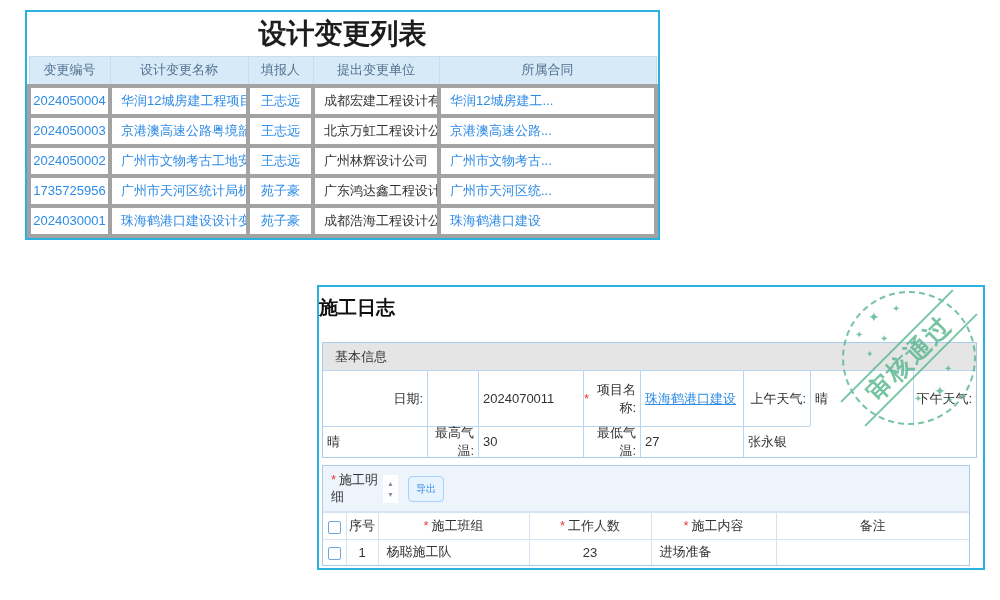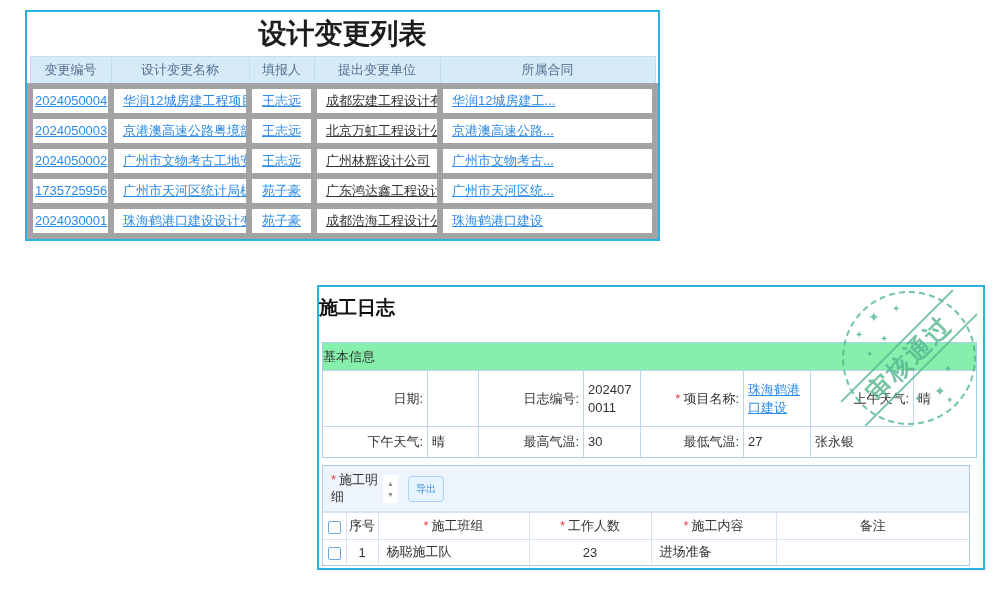--- a/index.html
+++ b/index.html
@@ -4,31 +4,31 @@
 <style>
   * { margin:0; padding:0; box-sizing:border-box; }
   html,body { width:1000px; height:600px; background:#ffffff; font-family:"Liberation Sans","DejaVu Sans",sans-serif; }
   .page { position:relative; width:1000px; height:600px; background:#fff; overflow:hidden; }
 
   
   .panel1 { position:absolute; left:25px; top:10px; width:635px; border:2px solid #2bb1e0; background:#fff; }
   .p1-title { height:44px; line-height:44px; text-align:center; font-size:28px; font-weight:bold; color:#1d1d1d; }
   table.t1 { width:100%; border-collapse:collapse; table-layout:fixed; }
   .t1 th { background:#d7eaf8; color:#52718e; font-weight:400; font-size:13px; height:29px; border:1px solid #c6ddf0; text-align:center; }
-  .t1 td { height:30px; border:6px solid #a3a3a3; font-size:13px; padding:0 9px; overflow:hidden; white-space:nowrap;text-decoration:underline; }
+  .t1 td { height:30px; border:4px solid #a3a3a3; font-size:13px; padding:0 9px; overflow:hidden; white-space:nowrap; }
   .t1 .c-center { text-align:center; padding:0 2px; }
   .t1 .blue { color:#2e8be6; }
   .t1 .dark { color:#333; }
 
   
   .panel2 { position:absolute; left:317px; top:285px; width:668px; height:285px; border:2px solid #2bb1e0; background:#fff; }
   .p2-title { position:absolute; left:0; top:8px; width:100%; font-size:19px; font-weight:bold; color:#111; }
 
   .bi-box { position:absolute; left:3px; top:55px; width:655px; height:116px; border:1px solid #a9cde9; }
-  .bi-head { height:28px; line-height:27px; background:#86efac; border-bottom:1px solid #bcd6ee; font-size:13px; color:#333; }
+  .bi-head { height:28px; line-height:27px; background:#e5e5e5; border-bottom:1px solid #bcd6ee; padding-left:12px; font-size:13px; color:#333; }
   .bi-grid { display:grid; grid-template-columns:104px 51px 105px 57px 103px 67px 103px 1fr; grid-template-rows:55px 31px; }
   .bi-cell { border-left:1px solid #bcd6ee; border-top:1px solid #bcd6ee; font-size:13px; color:#333; display:flex; align-items:center; }
   .bi-grid .bi-cell:nth-child(8n+1) { border-left:none; }
   .bi-grid .bi-cell:nth-child(-n+8) { border-top:none; }
   .bi-label { justify-content:flex-end; text-align:right; padding-right:4px; }
   .bi-value { padding:0 4px; }
   .bi-value span { word-break:break-all; line-height:1.35; }
   .req { color:#e53c3c; margin-right:3px; font-size:13px; }
   a.cell-link { color:#2e8be6; text-decoration:underline; line-height:1.35; word-break:break-all; }
 
@@ -124,21 +124,20 @@
   <div class="panel2">
     <div class="p2-title">施工日志</div>
 
     <div class="bi-box">
       <div class="bi-head">基本信息</div>
       <div class="bi-grid">
         <div class="bi-cell bi-label">日期:</div>
         <div class="bi-cell bi-value">
             <span class="hidden-val"></span>
           </div>
-        <div class="bi-cell bi-label">日志编号:</div>
         <div class="bi-cell bi-value">
             <span>2024070011</span>
           </div>
         <div class="bi-cell bi-label">
             <span class="req">*</span>
             <span>项目名称:</span>
           </div>
         <div class="bi-cell bi-value">
             <a class="cell-link" href="#">珠海鹤港口建设</a>
           </div>

